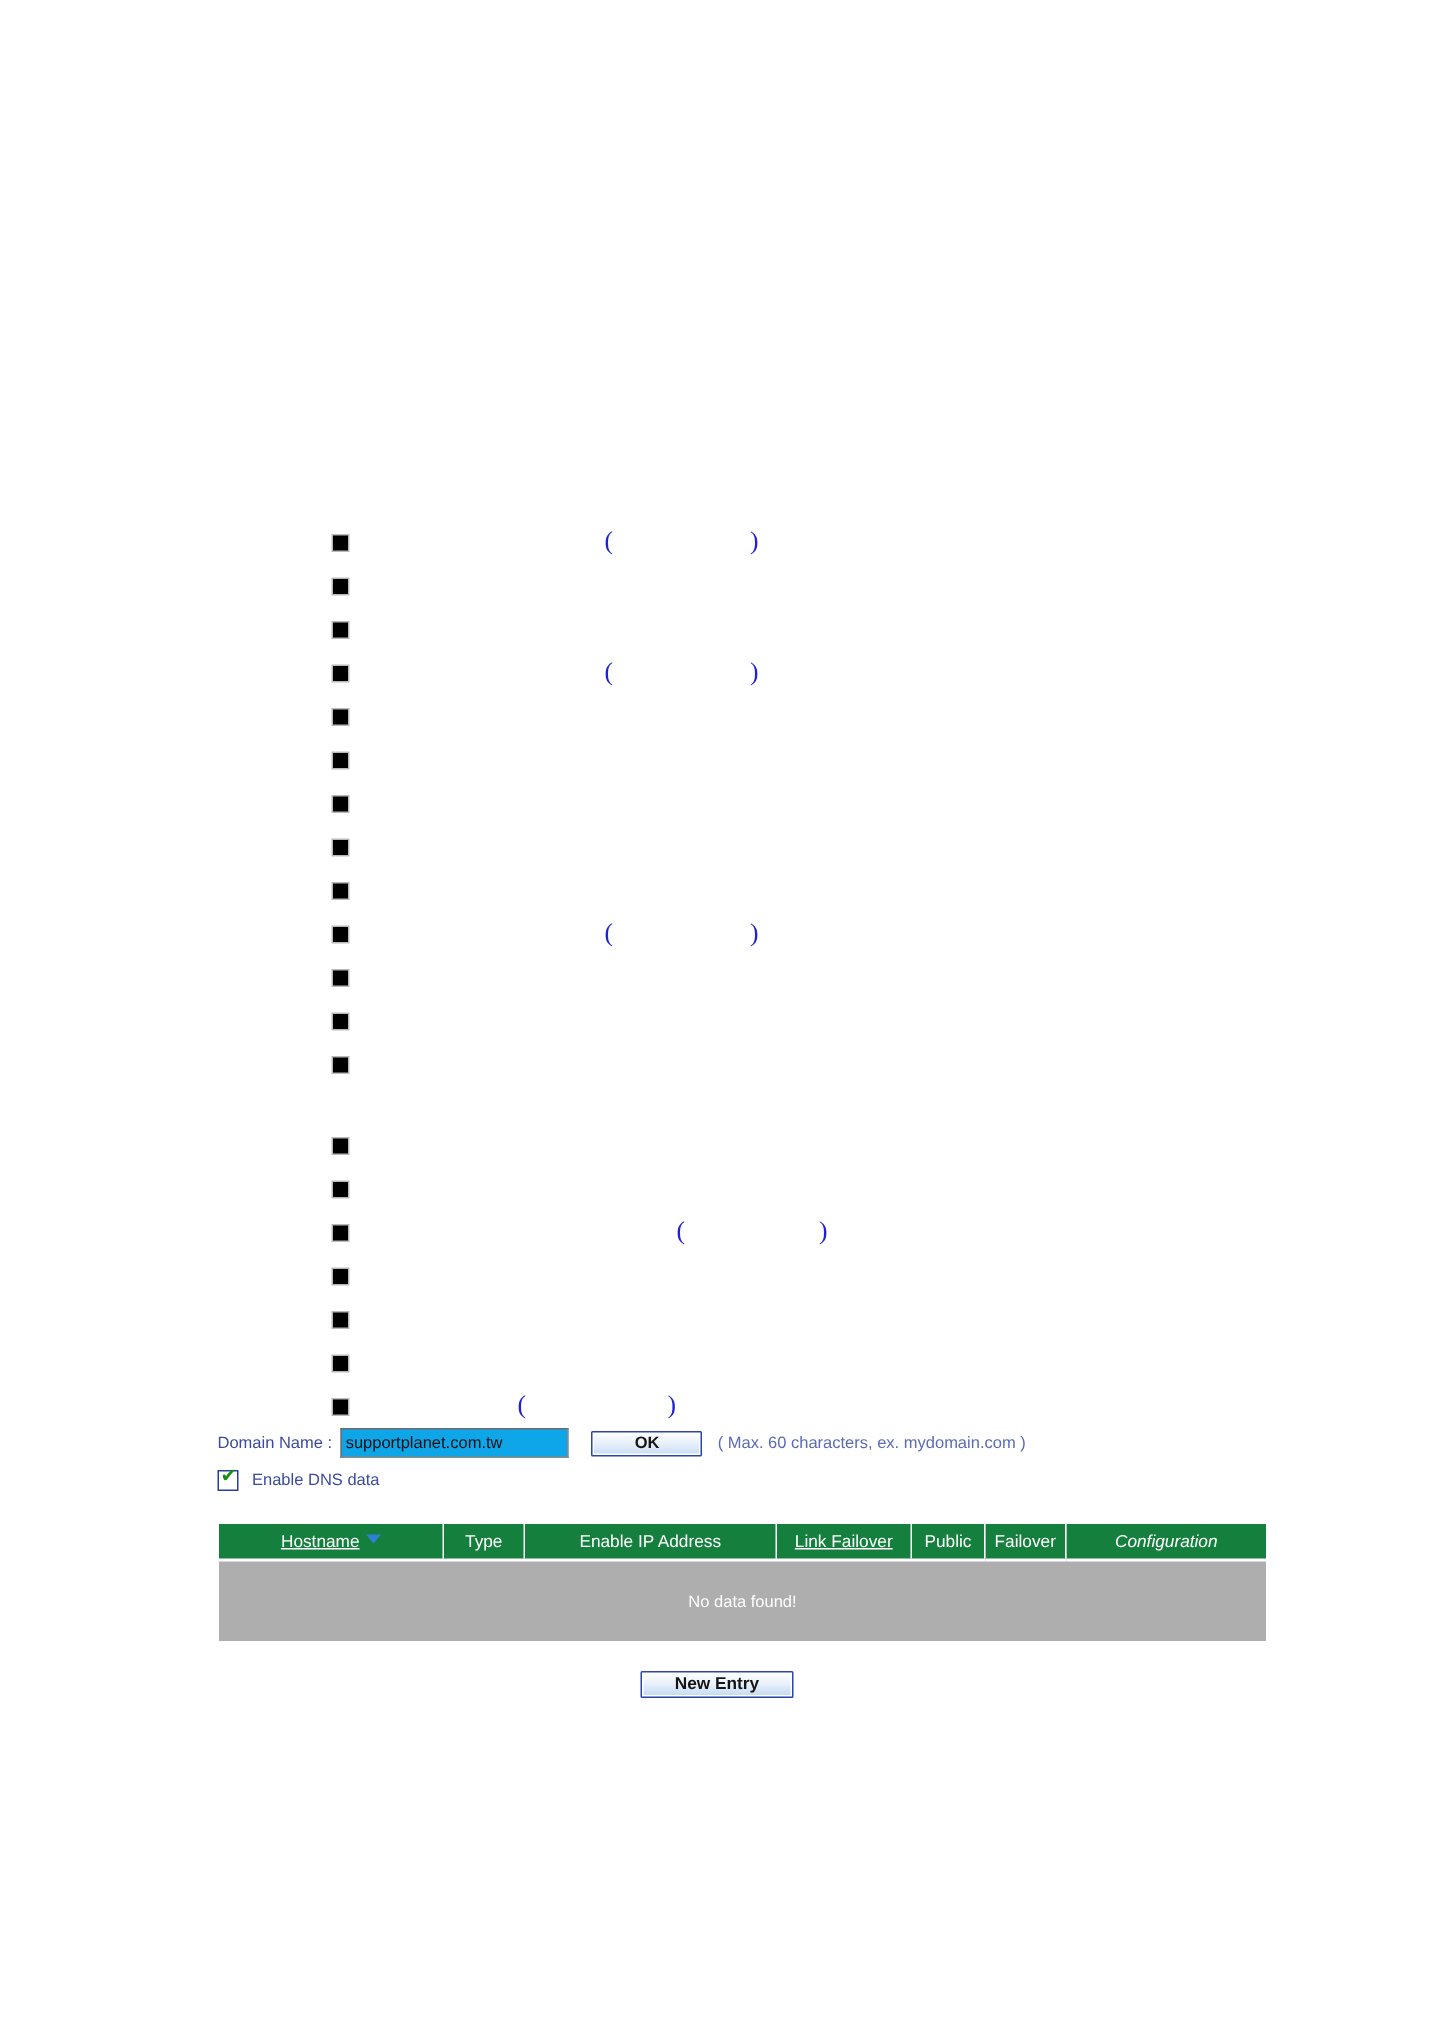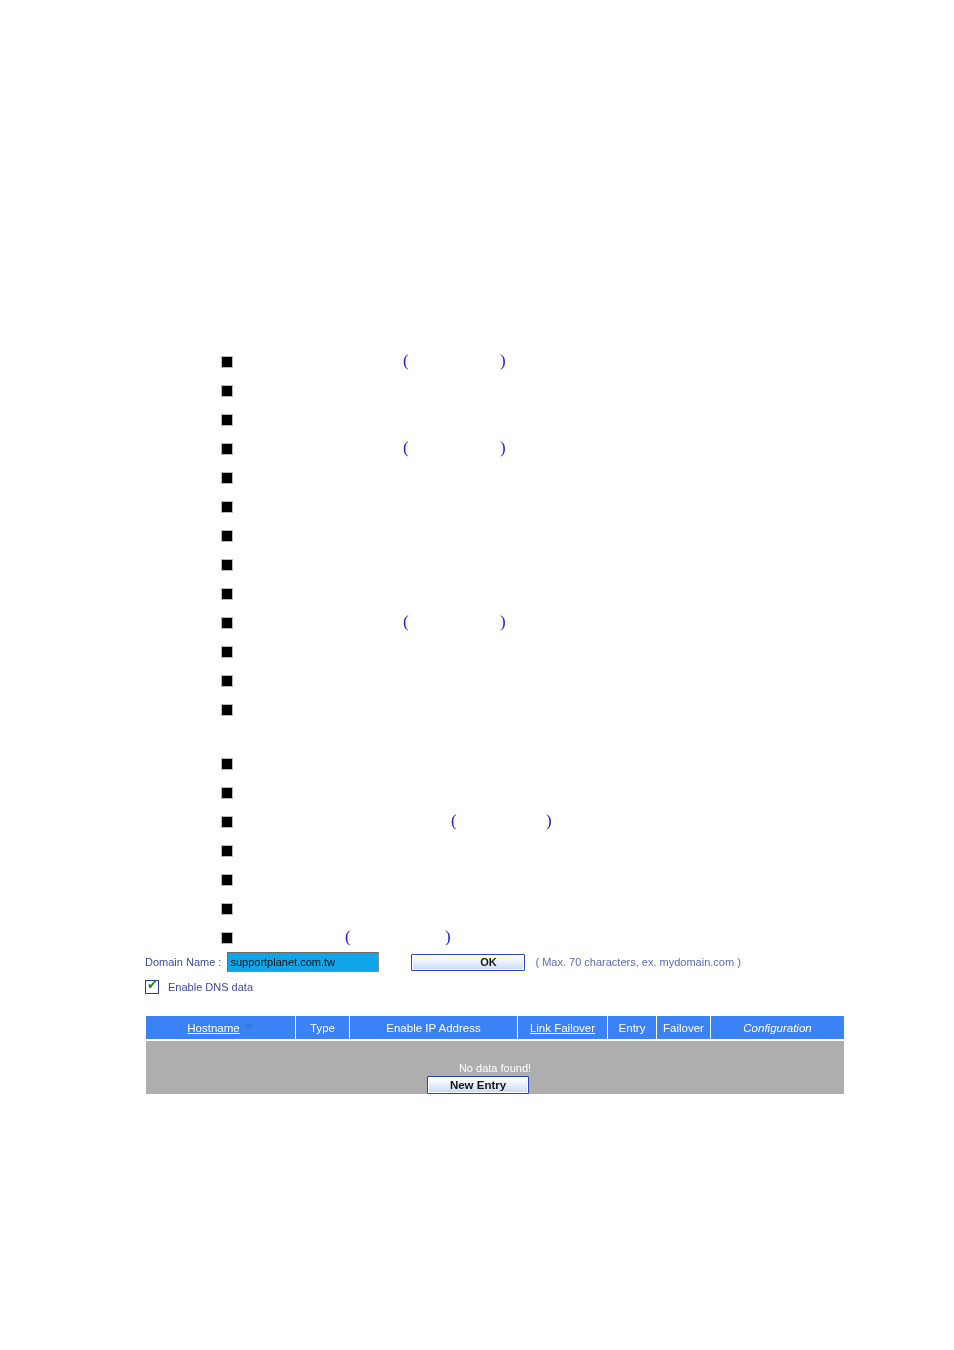--- a/index.html
+++ b/index.html
@@ -92,35 +92,34 @@
     border-left-color: #6d6d6d;
     background: #0ea5e9;
     font-family: "Liberation Sans", sans-serif;
     font-size: 11px;
     color: #111111;
     padding: 1px 2px;
     box-sizing: content-box;
     outline: none;
   }
   .btn-ok {
-    margin-left: 32px;
+    margin-left: 15px;
     width: 72px;
     height: 15px;
     line-height: 15px;
     text-align: center;
     font-size: 11px;
     font-weight: bold;
     color: #151515;
     background: linear-gradient(to bottom, #ffffff 0%, #eaf1fb 45%, #c8dcf4 100%);
     border: 1px solid #2b45b0;
     box-shadow: inset 0 0 0 1px #ffffff;
     border-radius: 1px;
     cursor: pointer;
     user-select: none;
-    padding-left: 40px;
   }
   .hint {
     margin-left: 10px;
     font-size: 11px;
     color: #5b6bb5;
     white-space: nowrap;
   }
 
   .check-row {
     display: flex;
@@ -157,21 +156,21 @@
   
   #entry-table {
     position: absolute;
     left: 146px;
     top: 1016px;
     width: 664px;
     border-collapse: collapse;
     table-layout: fixed;
   }
   #entry-table th {
-    background: #3b82f6;
+    background: #15803d;
     color: #ffffff;
     font-size: 11.5px;
     font-weight: normal;
     height: 23px;
     text-align: center;
     border-right: 1px solid #ffffff;
     border-bottom: 2px solid #ffffff;
     padding: 0 2px;
     white-space: nowrap;
   }
@@ -199,21 +198,21 @@
     font-size: 11px;
     text-align: center;
     height: 21px;
     padding: 16px;
   }
 
   
   #new-entry-wrap {
     position: absolute;
     left: 146px;
-    top: 1076px;
+    top: 1114px;
     width: 664px;
     display: flex;
     justify-content: center;
   }
   .btn-newentry {
     width: 100px;
     height: 16px;
     line-height: 16px;
     text-align: center;
     font-size: 11.5px;
@@ -334,40 +333,40 @@
 
 <div id="form-area">
 
   <div class="field-row">
     <span class="field-label">Domain Name :</span>
 
     <input class="text-input" type="text" value="supportplanet.com.tw" style="">
 
     <div class="btn-ok">OK</div>
 
-    <span class="hint">( Max. 70 characters, ex.  mydomain.com )</span>
+    <span class="hint">( Max. 60 characters, ex.  mydomain.com )</span>
   </div>
 
   <div class="check-row">
     <span class="checkbox">
       <span class="tick">✔</span>
     </span>
     <span class="check-label">Enable DNS data</span>
   </div>
 
 </div>
 
 <table id="entry-table">
   <thead>
     <tr id="thead-row">
         <th style="width: 145px;"><span class="th-link">Hostname</span><span class="sort-caret"></span></th>
         <th style="width: 49px;"><span>Type</span></th>
         <th style="width: 163px;"><span>Enable IP Address</span></th>
         <th style="width: 85px; text-decoration: underline;"><span>Link Failover</span></th>
-        <th style="width: 44px;"><span>Entry</span></th>
+        <th style="width: 44px;"><span>Public</span></th>
         <th style="width: 49px;"><span>Failover</span></th>
         <th style="width: 129px;"><span>Configuration</span></th>
       </tr>
   </thead>
   <tbody id="tbody-rows">
     <tr>
       <td class="empty-row" colspan="7">No data found!</td>
     </tr>
   </tbody>
 </table>

